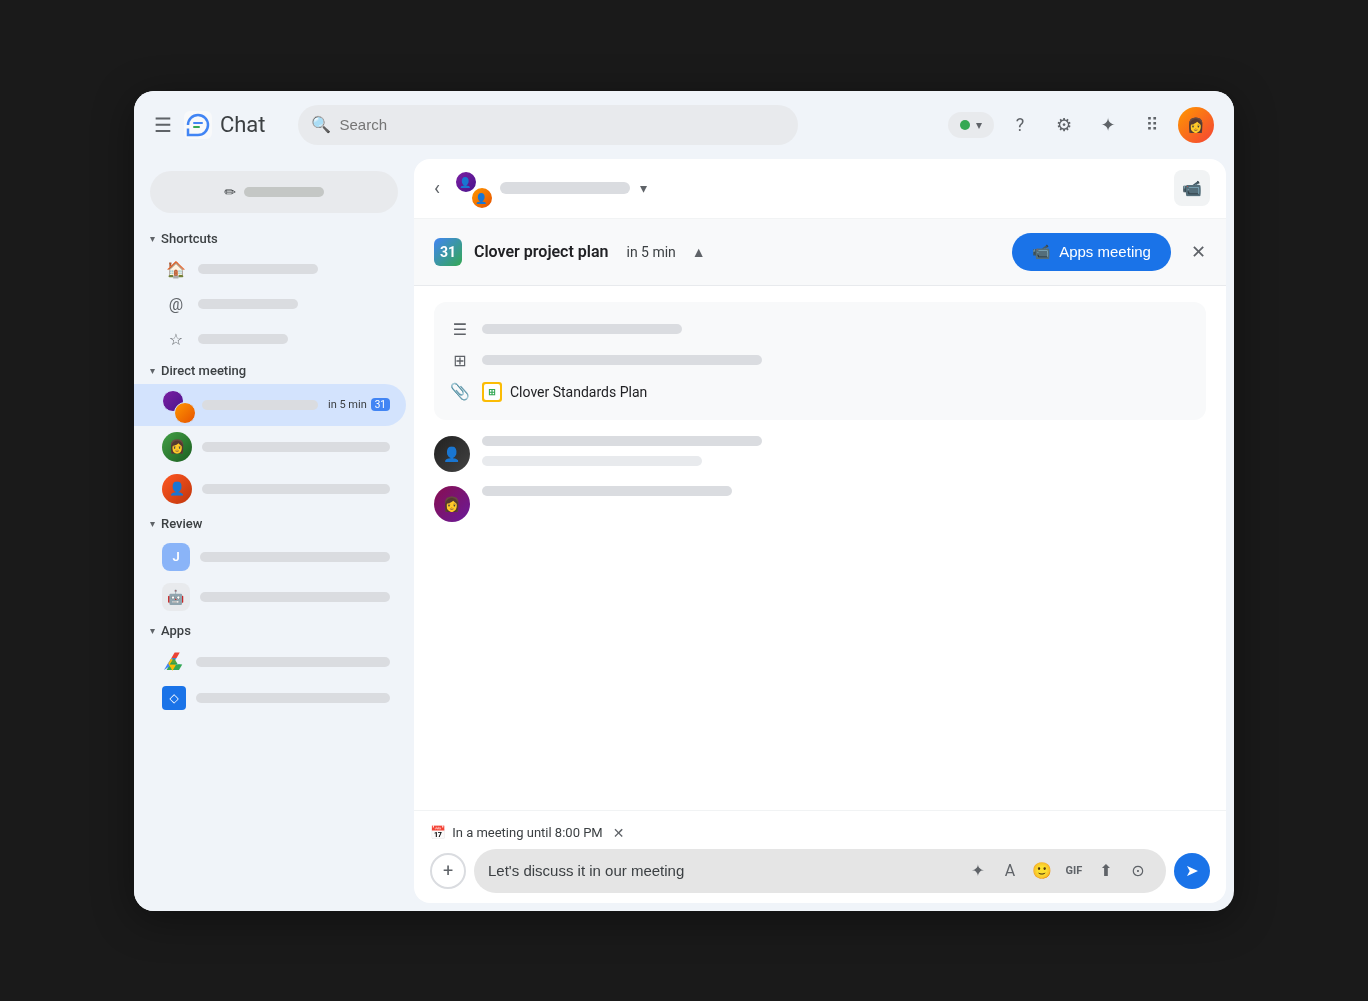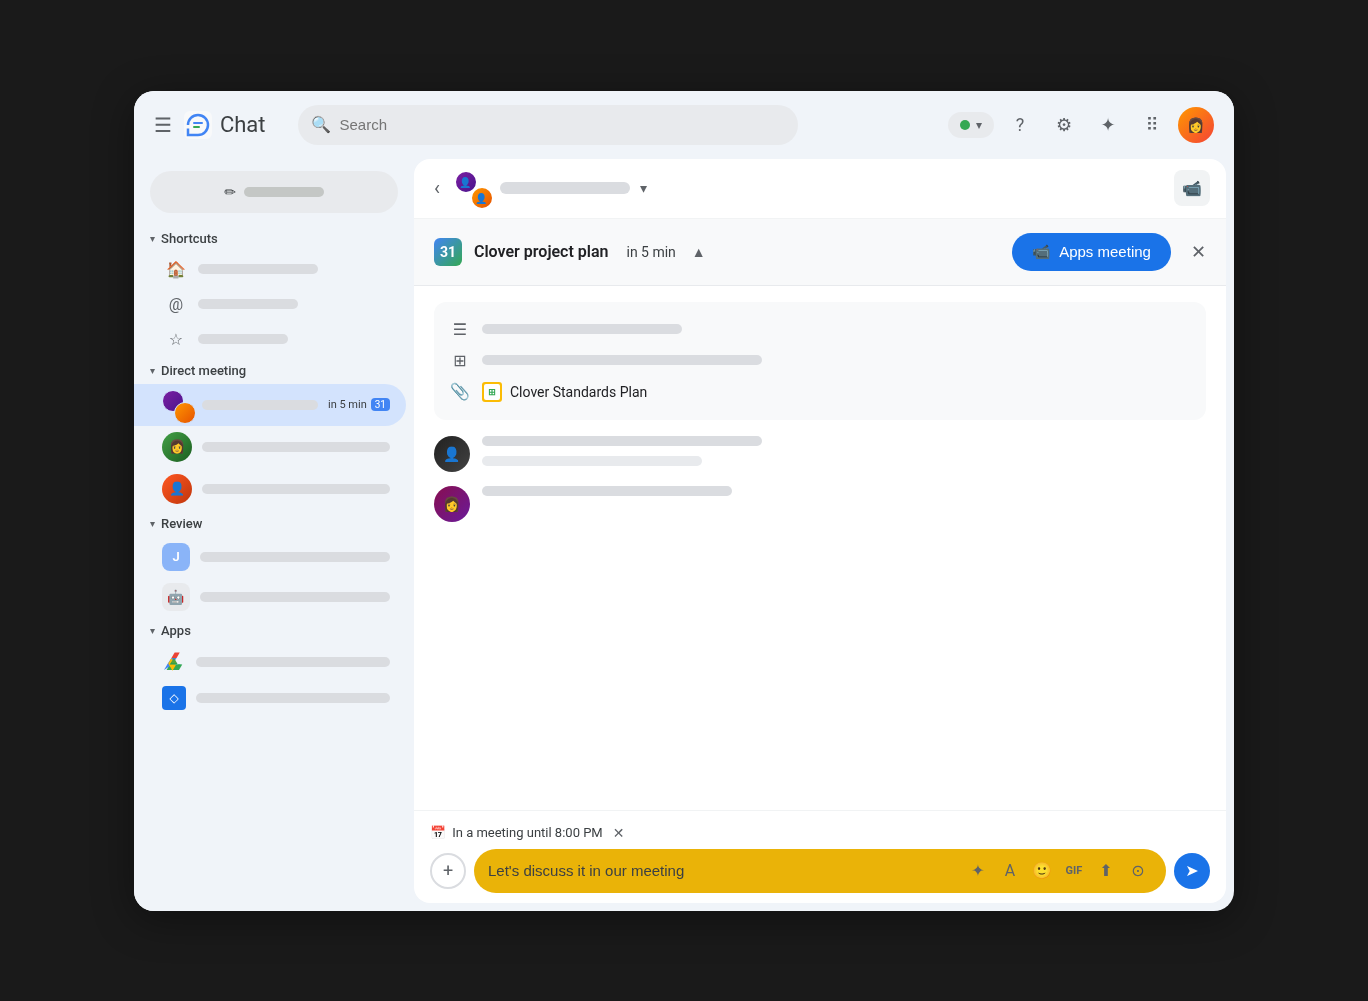--- a/index.html
+++ b/index.html
@@ -239,21 +239,21 @@
     .meeting-status-close { color: #5f6368; cursor: pointer; font-size: 14px; margin-left: 4px; }
     .input-row {
       display: flex; align-items: center; gap: 8px;
     }
     .add-btn {
       width: 36px; height: 36px; border-radius: 50%; border: 2px solid #dadce0;
       display: flex; align-items: center; justify-content: center;
       cursor: pointer; color: #5f6368; font-size: 18px; flex-shrink: 0;
     }
     .text-input-wrapper {
-      flex: 1; background: #eab308; border-radius: 24px;
+      flex: 1; background: #e5e5e5; border-radius: 24px;
       display: flex; align-items: center; padding: 0 14px; gap: 6px; height: 44px;
     }
     .text-input-wrapper input {
       flex: 1; border: none; background: transparent; outline: none;
       font-size: 15px; color: #3c4043;
     }
     .input-tools {
       display: flex; align-items: center; gap: 4px;
     }
     .tool-btn {

